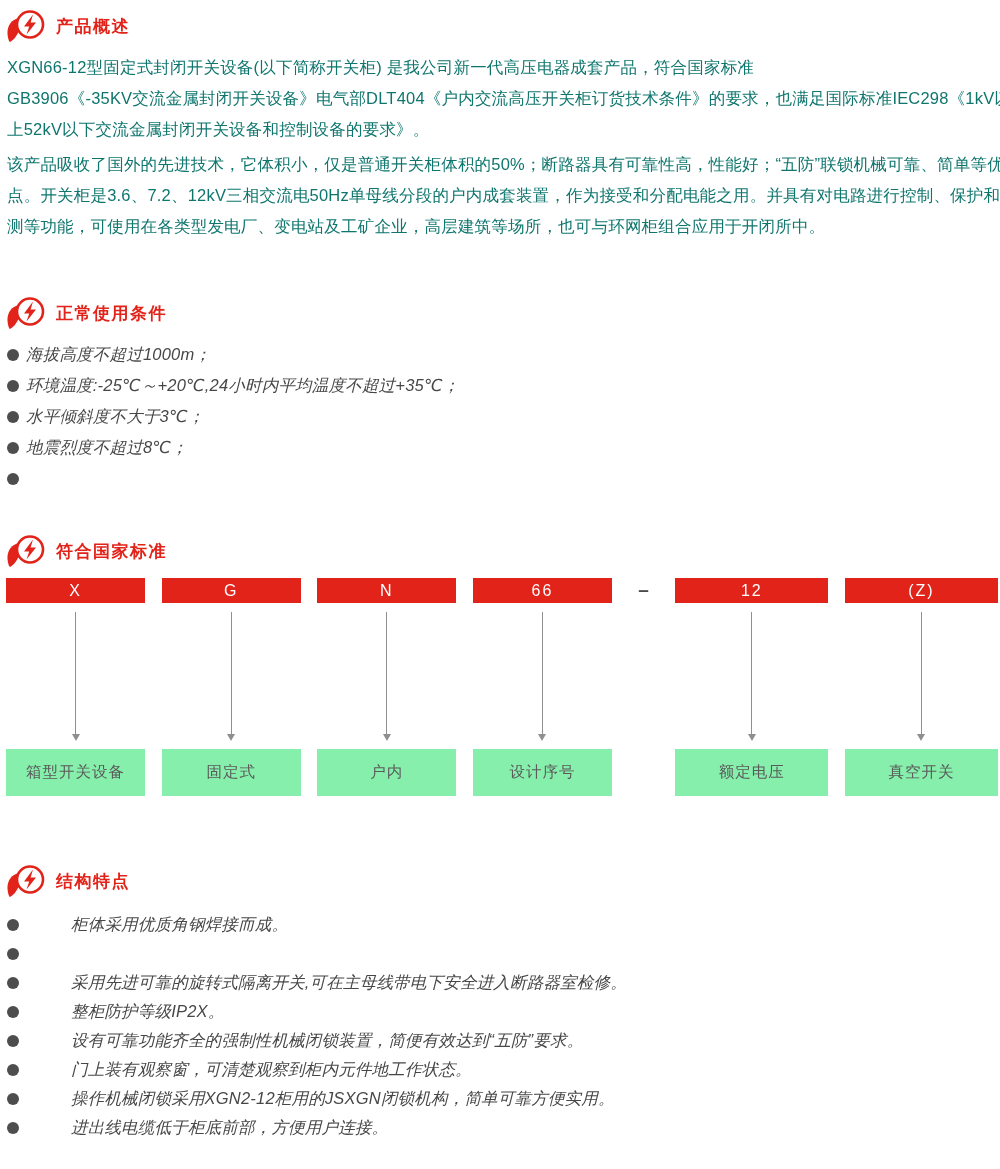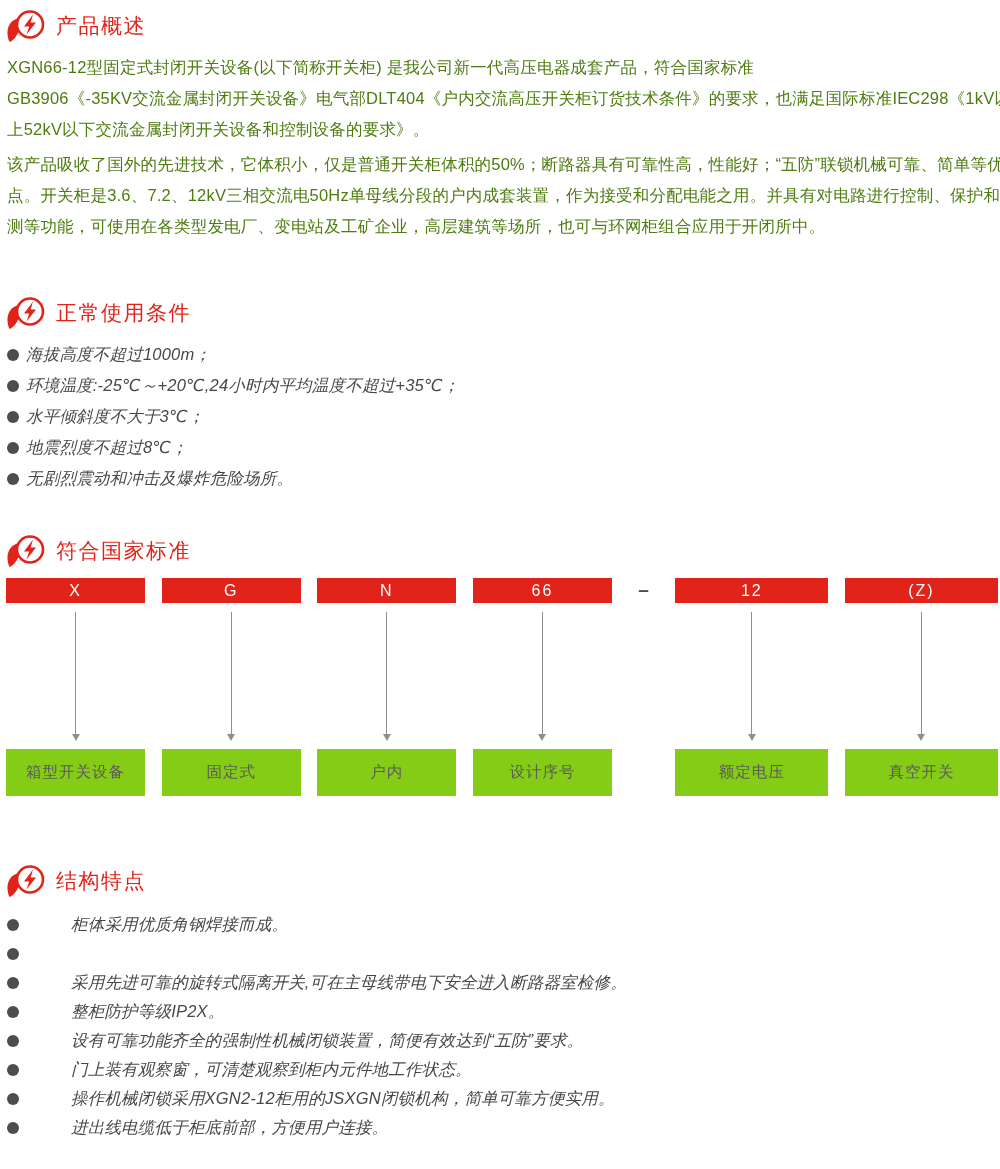--- a/index.html
+++ b/index.html
@@ -8,27 +8,27 @@
     width:1000px; height:1169px; overflow:hidden;
     font-family:"Liberation Sans","DejaVu Sans",sans-serif;
     color:#474747;
   }
   .page { width:1000px; height:1169px; padding:8px 0 0 6px; position:relative; }
 
   
   .sec-head { display:flex; align-items:center; gap:10px; height:36px; }
   .sec-icon { width:40px; height:36px; flex:0 0 auto; }
   .sec-title {
-    font-size:21px; font-weight:normal; color:#e2231a; letter-spacing:1.5px;
+    font-size:17px; font-weight:bold; color:#e2231a; letter-spacing:1.5px;
   }
 
   
   .para { margin-left:1px; }
   .para .pline {
-    line-height:31px; font-size:16.5px; color:#4d7c0f;
+    line-height:31px; font-size:16.5px; color:#0f766e;
     letter-spacing:0.2px; white-space:nowrap;
   }
 
   
   .blist { list-style:none; margin-left:1px; }
   .blist li { display:flex; align-items:center; }
   .blist.cond li { height:31px; }
   .blist.feat li { height:29px;gap:45px; }
   .bdot {
     width:12px; height:12px; border-radius:50%; background:#4d4d4d;
@@ -59,21 +59,21 @@
     height:146px; display:flex; flex-direction:column; align-items:center;
     padding:9px 0 8px 0;
   }
   .arrow-line { width:1px; flex:1 1 auto; background:#8f8f8f; }
   .arrow-head {
     width:0; height:0;
     border-left:4px solid transparent; border-right:4px solid transparent;
     border-top:7px solid #8f8f8f;
   }
   .meaning-box {
-    height:47px; background:#84cc16;
+    height:47px; background:#86efac;
     display:flex; align-items:center; justify-content:center;
     font-size:15.5px; color:#5a5a5a; letter-spacing:1px;
   }
 
   
   .mt-p1 { margin-top:8px; }
   .mt-p2 { margin-top:4px; }
   .mt-h2 { margin-top:53px; }
   .mt-ul2 { margin-top:8px; }
   .mt-h3 { margin-top:39px; }
@@ -133,21 +133,20 @@
     <li>
         <span class="bdot"></span>
         <span class="btext">水平倾斜度不大于3℃；</span>
       </li>
     <li>
         <span class="bdot"></span>
         <span class="btext">地震烈度不超过8℃；</span>
       </li>
     <li>
         <span class="bdot"></span>
-        <span class="btext">无剧烈震动和冲击及爆炸危险场所。</span>
       </li>
   </ul>
 
   <div class="sec-head mt-h3">
     <svg class="sec-icon" viewBox="0 0 40 36">
         <use href="#boltleaf"></use>
       </svg>
     <span class="sec-title">符合国家标准</span>
   </div>
 

